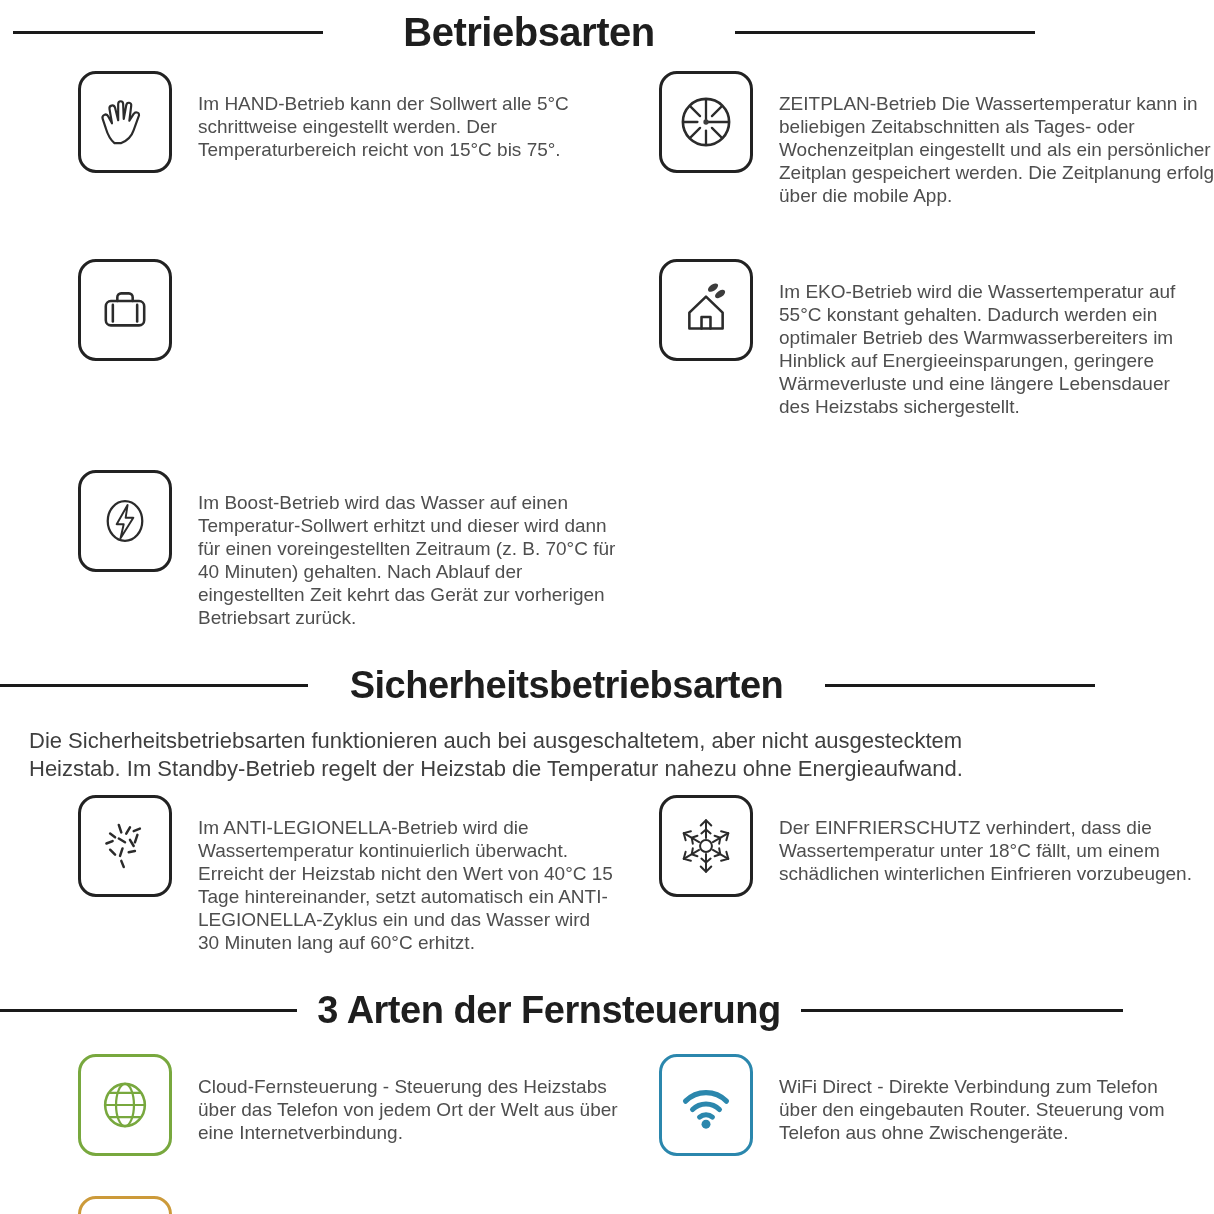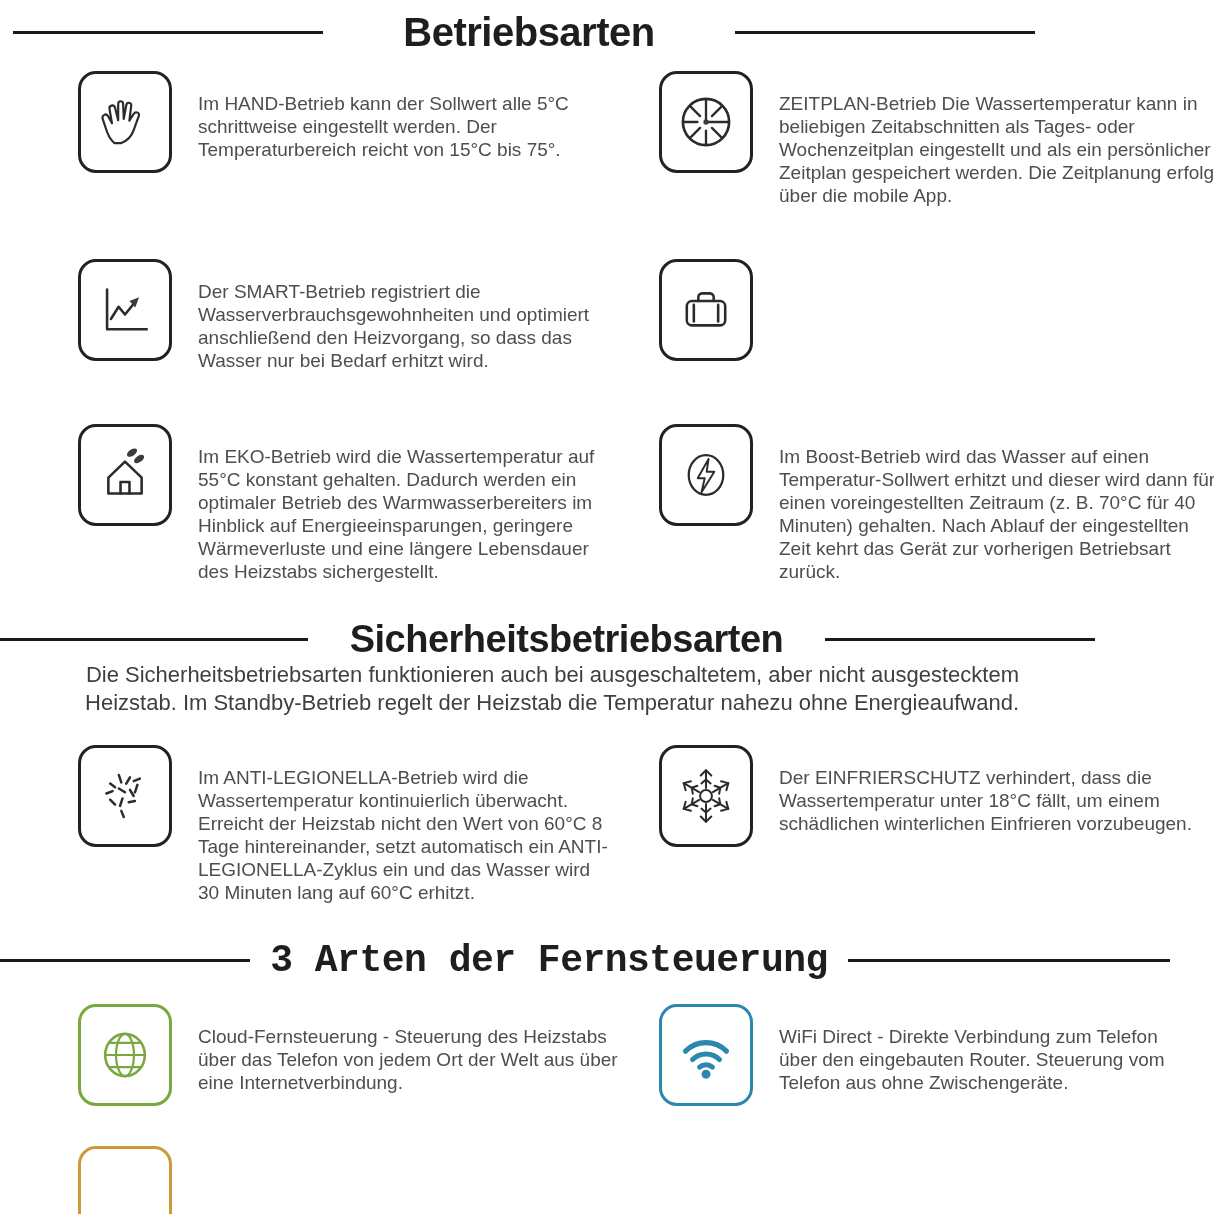--- a/index.html
+++ b/index.html
@@ -11,24 +11,24 @@
   .head{display:flex;align-items:center;justify-content:center;}
   .head h1{margin:0;font-weight:700;color:#1e1e1e;letter-spacing:-0.5px;white-space:nowrap;}
   .head-1 h1{font-size:40px;margin:0 80px;}
   .head-2 h1{font-size:38px;margin:0 42px;}
   .head-3 h1{font-size:38px;margin:0 20px;}
   .rule{height:3px;background:#1a1a1a;flex:none;}
   .r1a{width:310px;} .r1b{width:300px;}
   .r2a{width:355px;} .r2b{width:270px;}
   .r3a{width:372px;} .r3b{width:322px;}
   .head-1{margin-bottom:16px;}
-  .head-2{margin-top:6px;margin-bottom:0;}
-  .head-3{margin-top:14px;margin-bottom:22px;font-family:Liberation Mono, monospace;}
-
-  .intro{width:990px;margin:0 auto 28px auto;font-size:22px;line-height:28px;color:#3f3f3f;text-align:right;}
+  .head-2{margin-top:6px;margin-bottom:20px;}
+  .head-3{margin-top:14px;margin-bottom:22px;}
+
+  .intro{width:990px;margin:0 auto 12px auto;font-size:22px;line-height:28px;color:#3f3f3f;text-align:left;}
 
   
   .grid{display:grid;grid-template-columns:548px 566px;column-gap:14px;row-gap:34px;
         padding-left:78px;box-sizing:border-box;margin-bottom:16px;gap:33px;}
   .mode{display:flex;align-items:flex-start;gap:26px;}
   .mode-text{font-size:19px;line-height:23px;color:#4e4e4e;max-width:418px;padding-top:2px;}
   .col-r .mode-text{max-width:442px;}
 
   
   .ibox{width:88px;height:96px;border:3.5px solid #222;border-radius:18px;flex:none;
@@ -75,30 +75,20 @@
           <line class="st" stroke-width="3.5" x1="41" y1="59" x2="27" y2="73"></line>
           <line class="st" stroke-width="3.5" x1="59" y1="59" x2="73" y2="73"></line>
           <line class="st" stroke-width="3.5" x1="17" y1="50" x2="37" y2="50"></line>
           <line class="st" stroke-width="3.5" x1="50" y1="63" x2="50" y2="83"></line>
           <circle class="fl" cx="50" cy="50" r="4"></circle>
         </svg>
       </div>
       <p class="mode-text">ZEITPLAN-Betrieb Die Wassertemperatur kann in beliebigen Zeitabschnitten als Tages- oder Wochenzeitplan eingestellt und als ein persönlicher Zeitplan gespeichert werden. Die Zeitplanung erfolgt über die mobile App.</p>
     </div>
 
-    <div class="mode col-l">
-      <div class="ibox">
-        <svg viewBox="0 0 100 100" width="64" height="68">
-          <path class="st" stroke-width="4" d="M22 18 V80 H84"></path>
-          <polyline class="st" stroke-width="4" points="28,64 40,45 50,57 63,41"></polyline>
-          <polygon class="fl" points="72,30 57,36 66,46"></polygon>
-        </svg>
-      </div>
-      <p class="mode-text">Der SMART-Betrieb registriert die Wasserverbrauchsgewohnheiten und optimiert anschließend den Heizvorgang, so dass das Wasser nur bei Bedarf erhitzt wird.</p>
-    </div>
 
     <div class="mode col-r">
       <div class="ibox">
         <svg viewBox="0 0 100 100" width="64" height="68">
           <rect class="st" stroke-width="4" x="20" y="36" width="60" height="38" rx="8"></rect>
           <path class="st" stroke-width="4" d="M38 36 V30 a6 6 0 0 1 6 -6 h12 a6 6 0 0 1 6 6 V36"></path>
           <line class="st" stroke-width="4" x1="31" y1="42" x2="31" y2="68"></line>
           <line class="st" stroke-width="4" x1="69" y1="42" x2="69" y2="68"></line>
         </svg>
       </div>
@@ -150,21 +140,21 @@
               <line x1="20" y1="46" x2="30" y2="42"></line>
             <line x1="40" y1="38" x2="50" y2="44"></line>
               <line x1="58" y1="40" x2="64" y2="50"></line>
             <line x1="26" y1="56" x2="34" y2="64"></line>
               <line x1="46" y1="54" x2="42" y2="66"></line>
             <line x1="56" y1="60" x2="66" y2="58"></line>
               <line x1="44" y1="74" x2="48" y2="84"></line>
           </g>
         </svg>
       </div>
-      <p class="mode-text">Im ANTI-LEGIONELLA-Betrieb wird die Wassertemperatur kontinuierlich überwacht. Erreicht der Heizstab nicht den Wert von 60°C 8 Tage hintereinander, setzt automatisch ein ANTI-LEGIONELLA-Zyklus ein und das Wasser wird 30 Minuten lang auf 60°C erhitzt.</p>
+      <p class="mode-text">Im ANTI-LEGIONELLA-Betrieb wird die Wassertemperatur kontinuierlich überwacht. Erreicht der Heizstab nicht den Wert von 40°C 15 Tage hintereinander, setzt automatisch ein ANTI-LEGIONELLA-Zyklus ein und das Wasser wird 30 Minuten lang auf 60°C erhitzt.</p>
     </div>
 
     <div class="mode col-r">
       <div class="ibox">
         <svg viewBox="0 0 100 100" width="66" height="70">
           <defs>
             <g id="spoke">
               <line class="st" stroke-width="3" x1="50" y1="38" x2="50" y2="11"></line>
               <path class="st" stroke-width="3" d="M42 19 L50 11 L58 19"></path>
               <path class="st" stroke-width="3" d="M43 31 L50 25 L57 31"></path>

